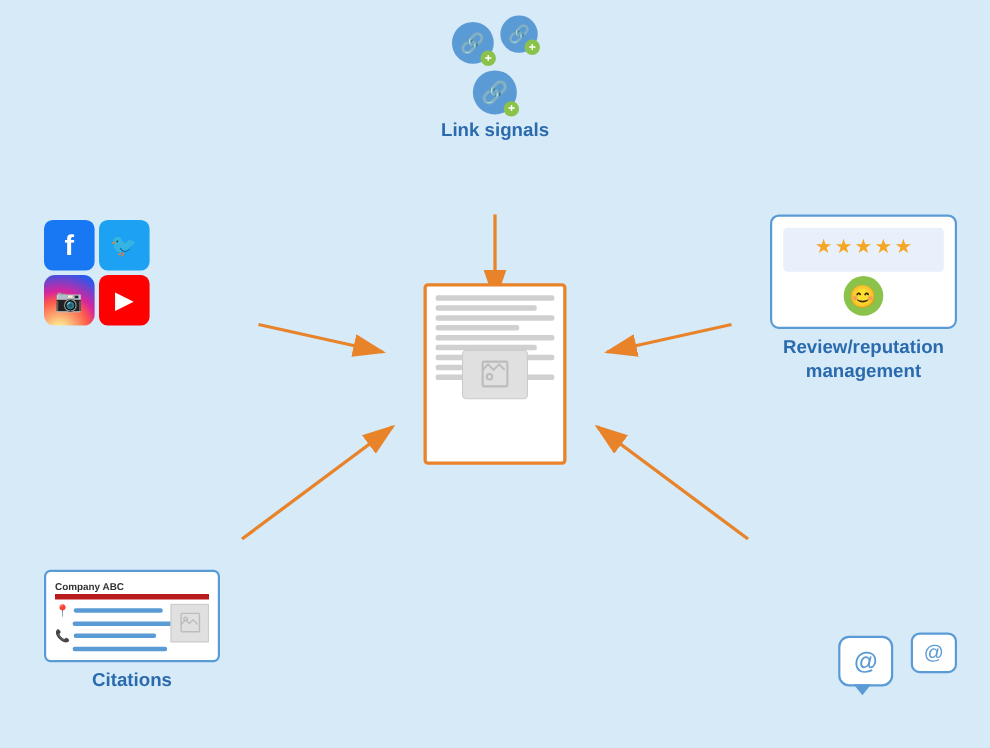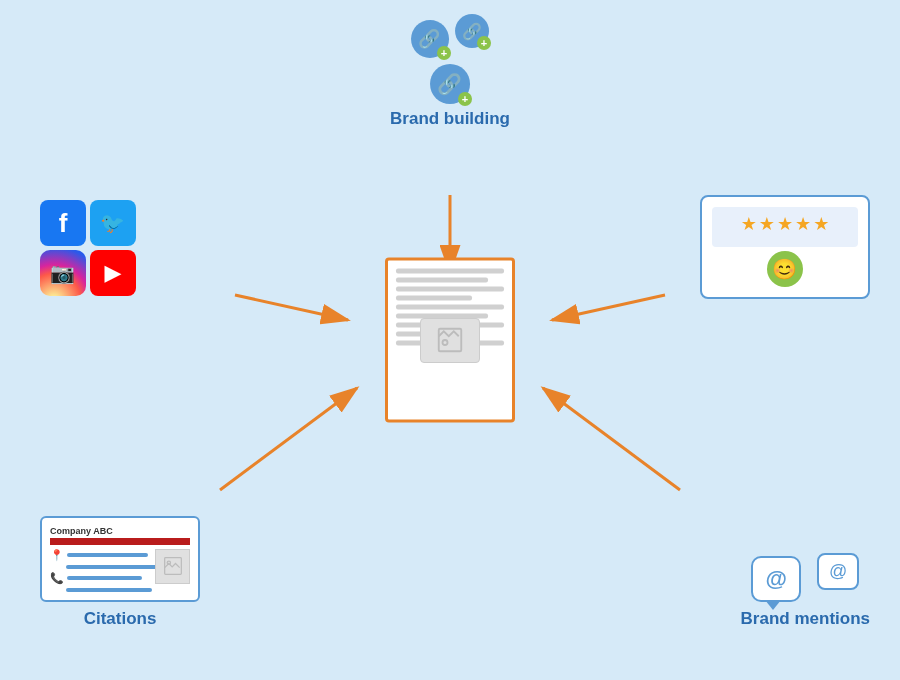--- a/index.html
+++ b/index.html
@@ -141,21 +141,21 @@
       border-radius: 6px;
       padding: 8px;
       margin-bottom: 6px;
     }
     .citation-card .card-title {
       font-size: 9px;
       font-weight: bold;
       color: #333;
       text-align: left;
       margin-bottom: 4px;
-      border-bottom: 7px solid #b91c1c;
+      border-bottom: 5px solid #b91c1c;
       padding-bottom: 2px;
     }
     .citation-card .card-body {
       display: flex;
       gap: 4px;
     }
     .citation-card .card-lines {
       flex: 1;
       display: flex;
       flex-direction: column;
@@ -354,21 +354,21 @@
             🔗
             <div class="chain-plus">+</div>
           </div>
         </div>
         <div class="chain-icon" style="width:40px;height:40px;font-size:20px;">
           🔗
           <div class="chain-plus">+</div>
         </div>
       </div>
     </div>
-    <div class="node-label">Brand building</div>
+    <div class="node-label">Link signals</div>
   </div>
 
   <div class="node node-social">
     <div class="social-icons">
       <div class="fb-icon">f</div>
       <div class="tw-icon">🐦</div>
       <div class="ig-icon">📷</div>
       <div class="yt-icon">▶</div>
     </div>
   </div>
@@ -407,27 +407,27 @@
         <div class="review-stars">
           <span class="star">★</span>
           <span class="star">★</span>
           <span class="star">★</span>
           <span class="star">★</span>
           <span class="star">★</span>
         </div>
       </div>
       <div class="smiley">😊</div>
     </div>
+    <div class="node-label">Review/reputation<br>management</div>
   </div>
 
   <div class="node node-brand">
     <div class="brand-icons">
       <div style="position:relative;margin-right:10px;">
         <div class="chat-bubble">@</div>
       </div>
       <div style="position:relative;">
         <div class="chat-bubble-small">@</div>
       </div>
     </div>
-    <div class="node-label">Brand mentions</div>
   </div>
 
 </div>
 
 </body></html>

